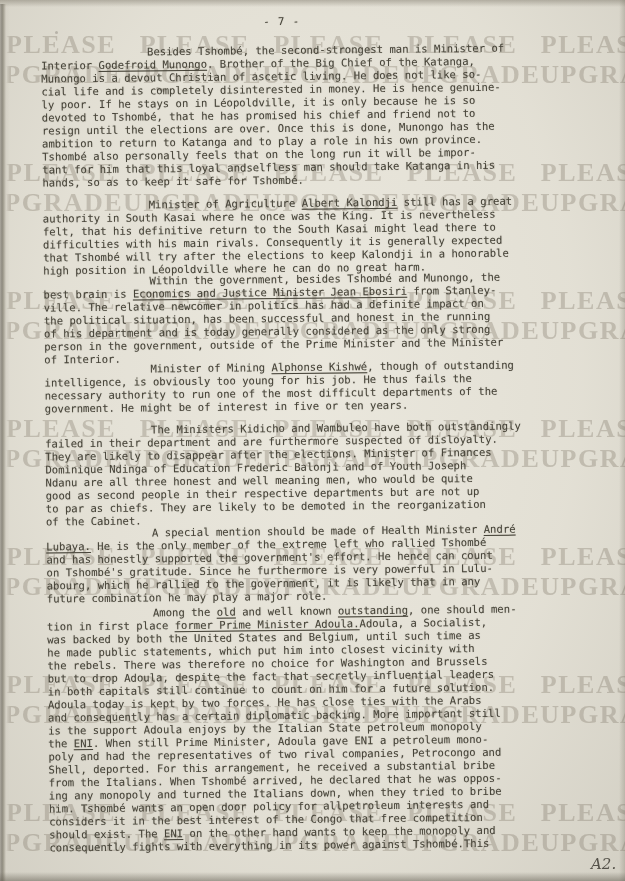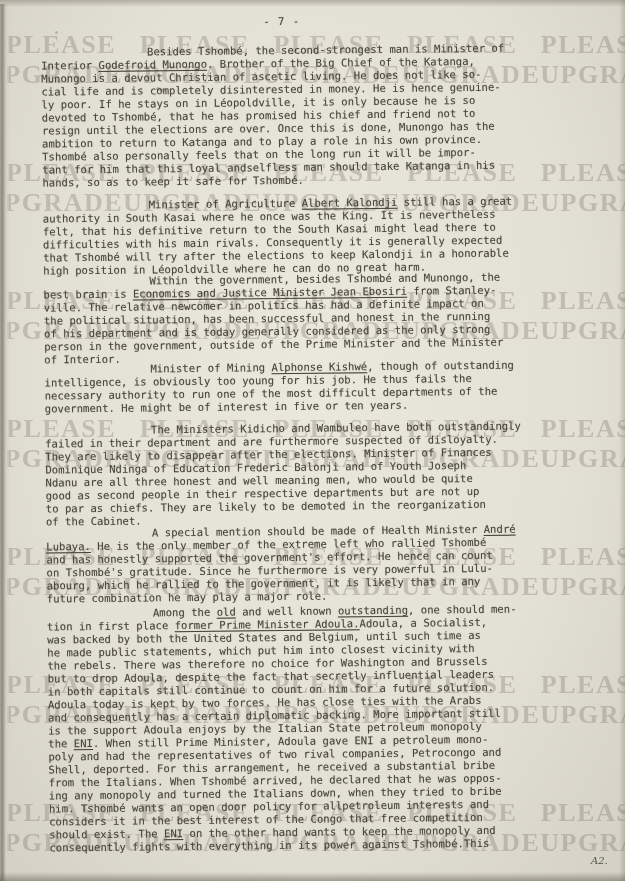--- a/index.html
+++ b/index.html
@@ -44,21 +44,21 @@
     text-shadow:0 0 1px rgba(71,68,57,0.35);
   }
   .pageno{position:absolute;top:15px;left:0;width:100%;text-align:center;letter-spacing:1px;}
   .para{position:absolute;left:0;width:100%;white-space:pre;text-indent:106px;margin:0;}
   #p1{top:44px}#p2{top:197px}#p3{top:273px}#p4{top:361px}
   #p5{top:422px}#p6{top:525px}#p7{top:605px}
   .u{text-decoration:underline;text-decoration-thickness:1px;text-underline-offset:2px;}
   .corner-note{
     position:absolute;left:591px;top:855px;
     font-family:"DejaVu Serif","Liberation Serif",serif;
-    font-style:italic;font-size:10px;color:#55524a;
+    font-style:italic;font-size:15px;color:#55524a;
   }
   .speck1{position:absolute;left:156px;top:88px;width:9px;height:3px;background:rgba(70,64,54,0.30);border-radius:2px;transform:rotate(18deg);}
   .speck2{position:absolute;left:55px;top:31px;width:3px;height:3px;background:rgba(70,64,54,0.25);border-radius:50%;}
 </style>
 </head>
 <body>
 
 <div class="vignette"></div>
 
 <div class="wm-layer">

